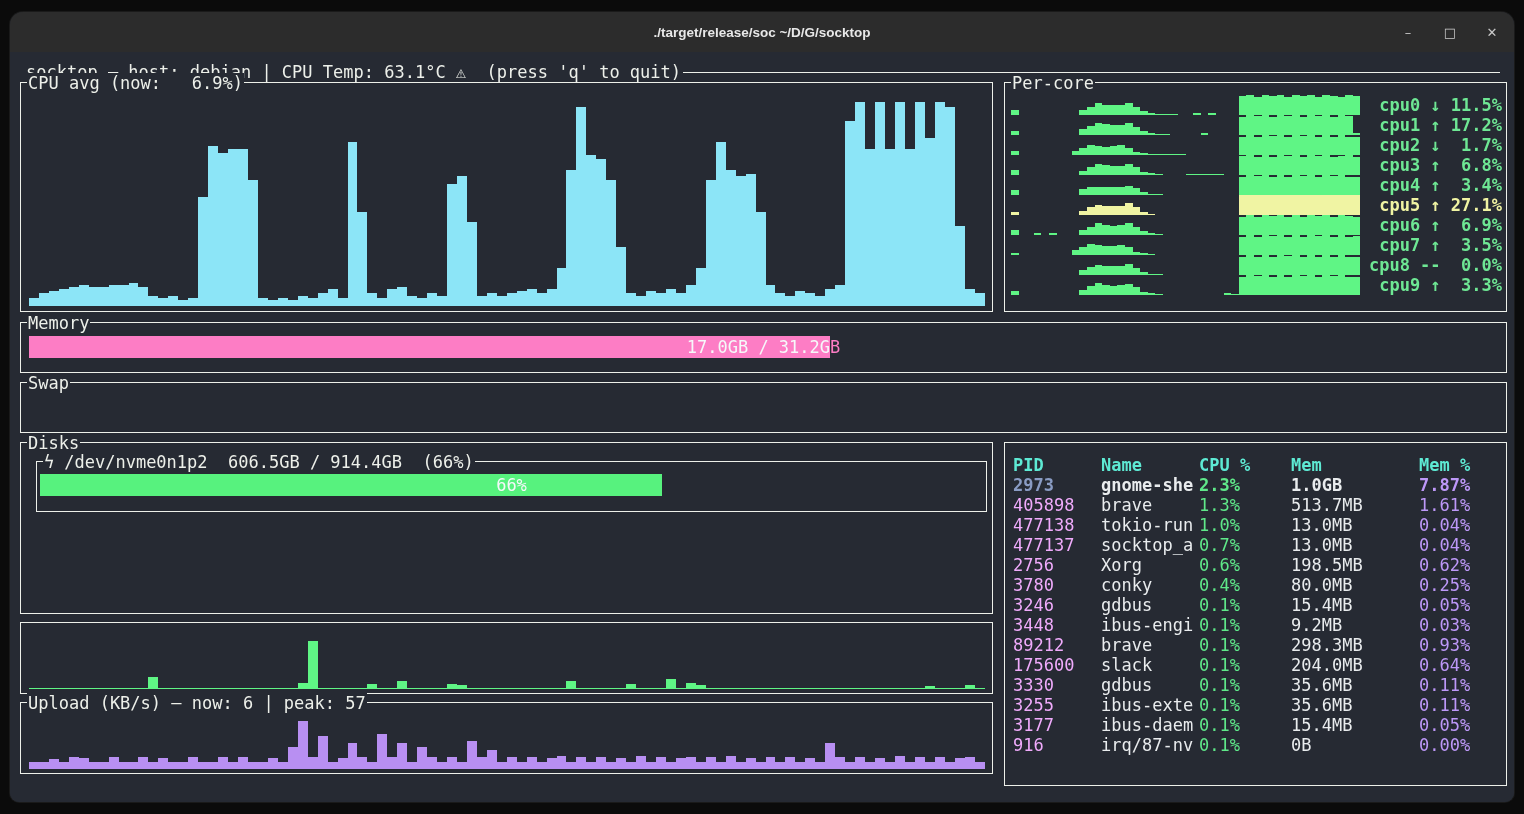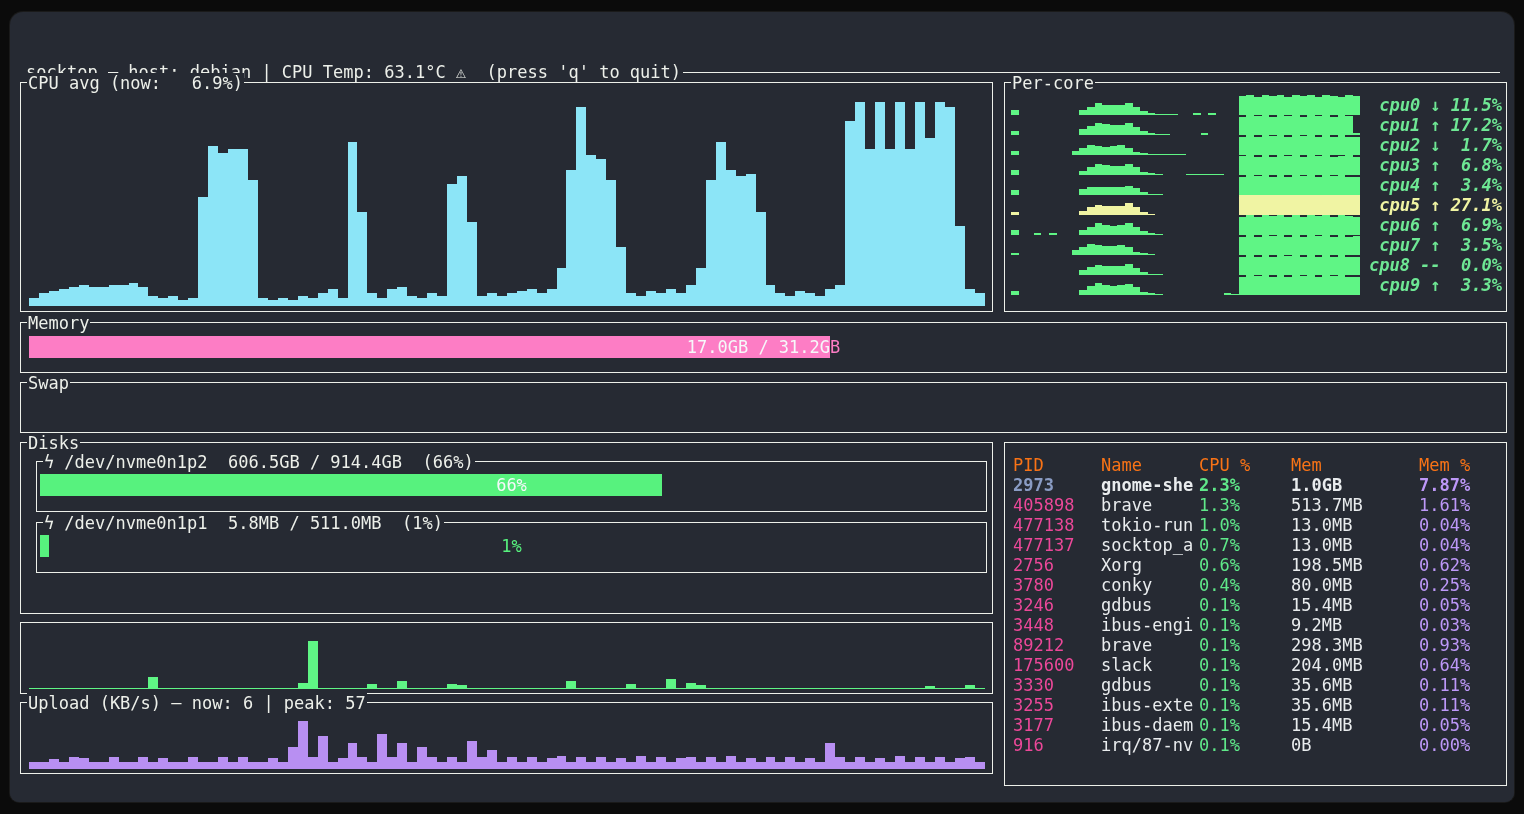--- a/index.html
+++ b/index.html
@@ -17,21 +17,21 @@
   .ptitle{position:absolute;top:-10px;left:6px;background:#262a33;padding:0 1px;white-space:pre;color:#edf0ea;z-index:2;}
   .bars{display:flex;align-items:flex-end;}
   .bars .bar{flex:1 1 0;}
   .c-cyan .bar{background:#8ce5f7;}
   .c-green .bar{background:#5ff585;}
   .c-yellow .bar{background:#f0f4a3;}
   .c-purple .bar{background:#b88ff2;}
   #p-cpu{left:10px;top:30px;width:971px;height:228px;}
   #cpu-bars{position:absolute;left:8px;right:8px;top:13px;bottom:5px;}
   #p-core{left:994px;top:30px;width:501px;height:228px;}
-  #core-rows{position:absolute;left:6px;right:4px;top:12px;bottom:6px;font-style:italic;}
+  #core-rows{position:absolute;left:6px;right:4px;top:12px;bottom:6px;}
   .core-row{display:flex;height:20px;}
   .core-spark{flex:1;display:flex;align-items:flex-end;margin-right:8px;}
   .core-spark .bar{flex:1 1 0;}
   .core-label{width:134px;text-align:right;font-weight:bold;white-space:pre;color:#6ee794;}
   .core-label.hl{color:#f0f4a3;}
   #p-mem{left:10px;top:270px;width:1485px;height:49px;}
   #p-swap{left:10px;top:330px;width:1485px;height:49px;}
   .gauge{position:absolute;left:8px;right:8px;top:13px;height:22px;}
   .gauge-fill{position:absolute;left:0;top:0;bottom:0;width:0;}
   .gauge-label{position:absolute;inset:0;text-align:center;white-space:pre;line-height:22px;}
@@ -41,27 +41,35 @@
   .disk-sub{position:relative;border:1px solid #edf0ea;height:49px;margin-bottom:10px;}
   .disk-title{position:absolute;top:-10px;left:6px;background:#262a33;padding:0 1px;white-space:pre;z-index:2;}
   .disk-title .ic{margin-right:10px;}
   .disk-gauge{position:absolute;left:3px;right:3px;top:12px;height:22px;}
   #p-down{left:10px;top:570px;width:971px;height:70px;}
   #p-up{left:10px;top:650px;width:971px;height:70px;}
   .net-bars{position:absolute;left:8px;right:8px;bottom:4px;height:48px;}
   #p-proc{left:994px;top:390px;width:501px;height:342px;}
   #proc-grid{position:absolute;left:8px;right:6px;top:12px;display:grid;grid-template-columns:88px 98px 92px 128px 1fr;}
   #proc-grid span{height:20px;overflow:hidden;white-space:pre;}
-  .ph{color:#f97316;font-weight:normal;}
-  .c0{color:#ec4899;} .c1{color:#e9ecee;} .c2{color:#5fe889;} .c3{color:#e9ecee;} .c4{color:#bd98f8;}
+  .ph{color:#5eead4;font-weight:bold;}
+  .c0{color:#f0abfc;} .c1{color:#e9ecee;} .c2{color:#5fe889;} .c3{color:#e9ecee;} .c4{color:#bd98f8;}
 </style>
 </head>
 <body>
 
 <div class="window">
+  <div class="titlebar">
+    <span class="title">./target/release/soc ~/D/G/socktop</span>
+    <div class="controls">
+      <span class="wbtn">–</span>
+      <span class="wbtn">□</span>
+      <span class="wbtn">✕</span>
+    </div>
+  </div>
   <div class="term">
 
     <div class="app-header">
       <span>socktop — host: debian | CPU Temp: 63.1°C ⚠  (press 'q' to quit)</span>
       <div class="hline"></div>
     </div>
 
     <div class="panel" id="p-cpu">
       <span class="ptitle">CPU avg (now:   6.9%)</span>
       <div class="bars c-cyan" id="cpu-bars">
@@ -695,28 +703,20 @@
 
     <div class="panel" id="p-disks">
       <span class="ptitle">Disks</span>
       <div id="disk-items">
           <div class="disk-sub">
             <span class="disk-title"><span class="ic">ϟ</span><span>/dev/nvme0n1p2  606.5GB / 914.4GB  (66%)</span></span>
             <div class="gauge disk-gauge">
               <div class="gauge-fill" style="background: rgb(87, 242, 126); width: 66%;"></div>
               <div class="gauge-label base" style="color: rgb(87, 242, 126);">66%</div>
               <div class="gauge-label on" style="clip-path: inset(0px 34% 0px 0px);">66%</div>
-            </div>
-          </div>
-          <div class="disk-sub">
-            <span class="disk-title"><span class="ic">ϟ</span><span>/dev/nvme0n1p1  5.8MB / 511.0MB  (1%)</span></span>
-            <div class="gauge disk-gauge">
-              <div class="gauge-fill" style="background: rgb(87, 242, 126); width: 1%;"></div>
-              <div class="gauge-label base" style="color: rgb(87, 242, 126);">1%</div>
-              <div class="gauge-label on" style="clip-path: inset(0px 99% 0px 0px);">1%</div>
             </div>
           </div>
         </div>
     </div>
 
     <div class="panel" id="p-down">
       <div class="bars c-green net-bars" id="down-bars">
           <div class="bar" style="height: 3%;"></div>
           <div class="bar" style="height: 3%;"></div>
           <div class="bar" style="height: 3%;"></div>

